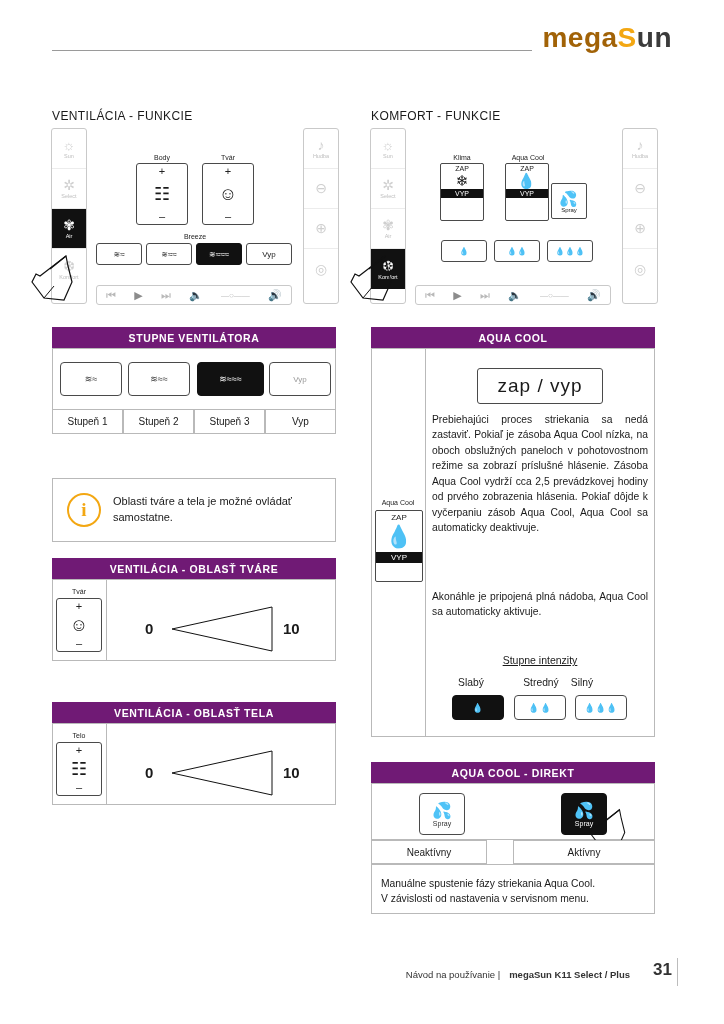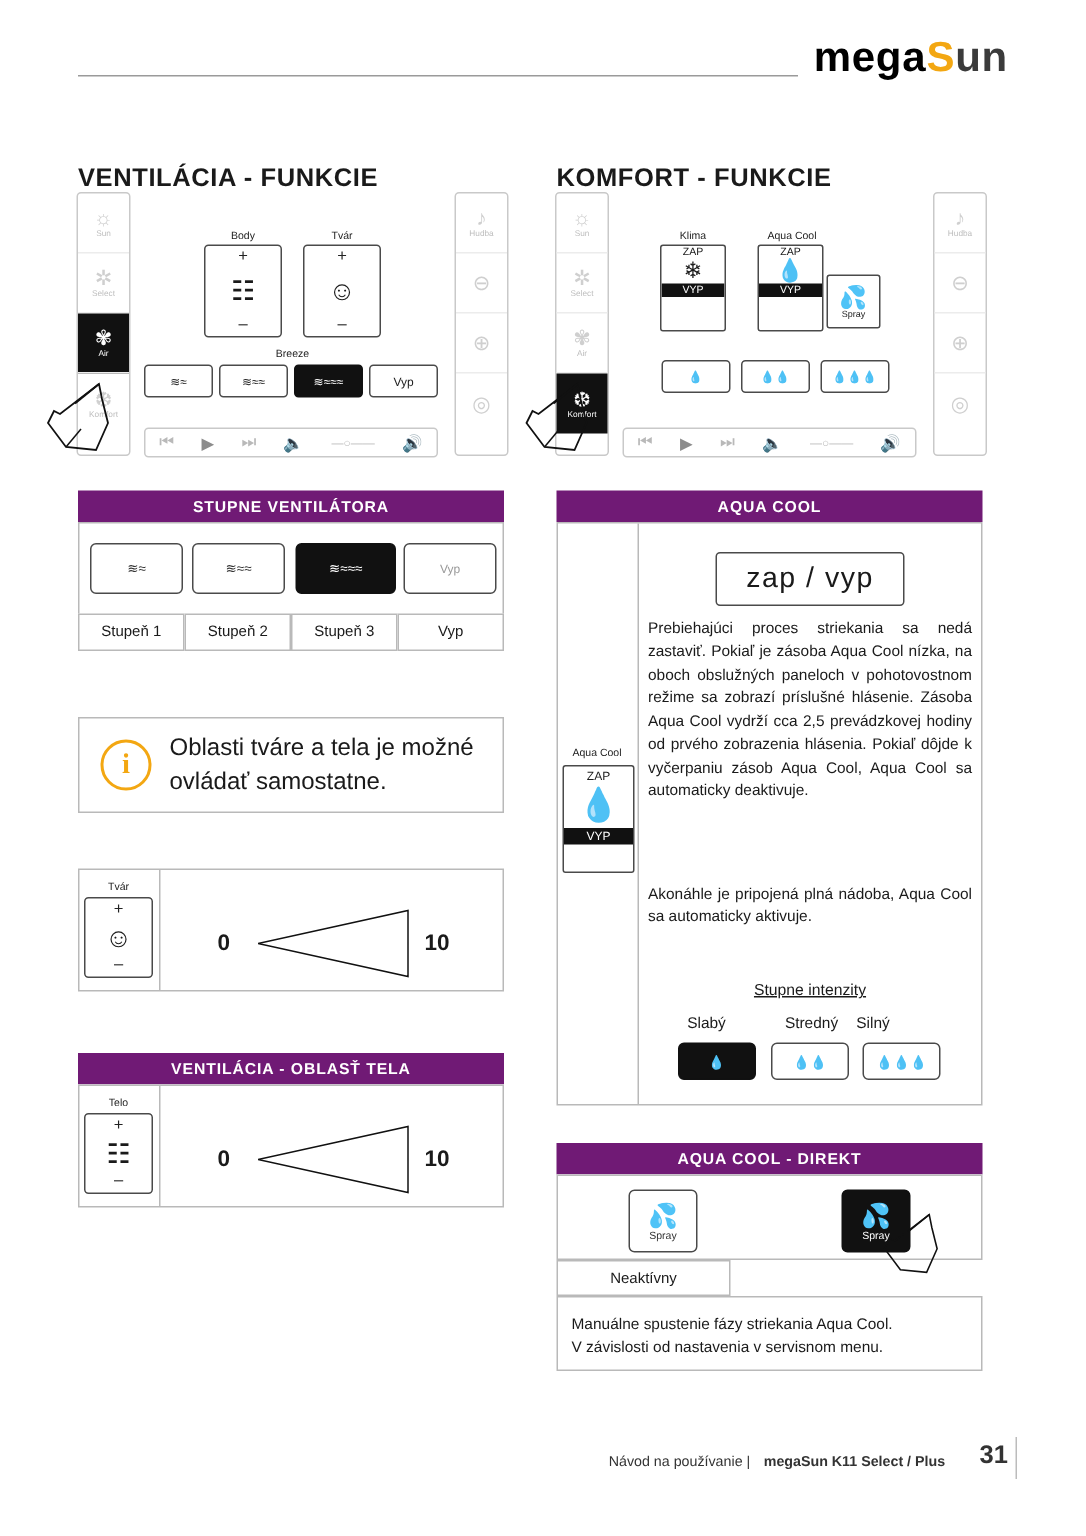--- a/index.html
+++ b/index.html
@@ -11,30 +11,30 @@
     position:relative;
     overflow:hidden;
   }
   .page{position:relative;width:724px;height:1024px;}
 
   
   .brand{
     position:absolute;right:52px;top:22px;
     font-size:28px;font-weight:bold;letter-spacing:.5px;
   }
-  .brand .mega{color:#000000;}
+  .brand .mega{color:#a16207;}
   .brand .s{color:#f3a712;}
   .brand .un{color:#3b3b3b;}
   .headrule{
     position:absolute;left:52px;top:50px;width:480px;height:1px;background:#9a9a9a;
   }
 
   
   .coltitle{
-    position:absolute;font-size:17px;font-weight:bold;letter-spacing:.4px;color:#1a1a1a;
+    position:absolute;font-size:12px;font-weight:normal;letter-spacing:.4px;color:#1a1a1a;
   }
 
   
   .frame{position:absolute;border:1px solid #b9b9b9;background:#fff;box-sizing:border-box;}
   .bar{
     position:absolute;background:#701a75;color:#fff;
     font-size:10.5px;font-weight:bold;letter-spacing:.6px;
     display:flex;align-items:center;justify-content:center;
     box-sizing:border-box;
   }
@@ -102,21 +102,21 @@
 
   .note{
     position:absolute;border:1px solid #b9b9b9;background:#fff;box-sizing:border-box;
     display:flex;align-items:center;gap:12px;padding:10px 14px;
   }
   .infoicon{
     width:30px;height:30px;border-radius:50%;border:2px solid #f3a712;color:#f3a712;
     display:flex;align-items:center;justify-content:center;font-size:19px;font-weight:bold;
     font-family:"Liberation Serif", serif;flex:none;
   }
-  .note .txt{font-size:16px;line-height:1.45;color:#1a1a1a;}
+  .note .txt{font-size:11px;line-height:1.45;color:#1a1a1a;}
 
   .wedge{position:absolute;}
   .num{position:absolute;font-size:15px;font-weight:bold;}
 
   .zapvyp{
     position:absolute;border:1px solid #4a4a4a;border-radius:3px;background:#fff;
     display:flex;align-items:center;justify-content:center;
     font-size:19px;letter-spacing:1px;box-sizing:border-box;
   }
   .para{position:absolute;font-size:10.3px;line-height:1.5;text-align:justify;color:#1a1a1a;}
@@ -322,20 +322,21 @@
   <div class="lblcell" style="left:52px;top:409px;width:71px;height:25px;">Stupeň 1</div>
   <div class="lblcell" style="left:123px;top:409px;width:71px;height:25px;">Stupeň 2</div>
   <div class="lblcell" style="left:194px;top:409px;width:71px;height:25px;">Stupeň 3</div>
   <div class="lblcell" style="left:265px;top:409px;width:71px;height:25px;">Vyp</div>
 
   <div class="note" style="left:52px;top:478px;width:284px;height:64px;">
     <div class="infoicon">i</div>
     <div class="txt">Oblasti tváre a tela je možné ovládať samostatne.</div>
   </div>
 
+  <div class="bar" style="left:52px;top:558px;width:284px;height:21px;">VENTILÁCIA - OBLASŤ TVÁRE</div>
   <div class="frame" style="left:52px;top:579px;width:284px;height:82px;"></div>
   <div class="divider" style="left:106px;top:580px;width:1px;height:80px;"></div>
 
   <div class="caplbl" style="left:56px;top:588px;width:46px;">Tvár</div>
   <div class="updown" style="left:56px;top:598px;width:46px;height:54px;">
     <div class="plus">+</div>
     <div class="mid">☺</div>
     <div class="minus">–</div>
   </div>
 
@@ -406,20 +407,21 @@
   <div class="bigbtn dark" style="left:561px;top:793px;width:46px;height:42px;flex-direction:column;">
     <span style="font-size:16px;">💦</span>
     <span style="font-size:7px;">Spray</span>
   </div>
   <svg class="hand" style="left:588px;top:806px;" width="42" height="46" viewBox="0 0 48 52">
     <path d="M36 4 L10 24 L6 22 L2 30 L14 46 L34 48 L42 30 L38 14 Z" fill="none" stroke="#111" stroke-width="1.2"></path>
     <path d="M36 4 L20 17" stroke="#111" stroke-width="1.2" fill="none"></path>
   </svg>
 
   <div class="lblcell" style="left:371px;top:840px;width:116px;height:24px;">Neaktívny</div>
+  <div class="lblcell" style="left:513px;top:840px;width:142px;height:24px;">Aktívny</div>
 
   <div class="frame" style="left:371px;top:864px;width:284px;height:50px;"></div>
   <div class="para" style="left:381px;top:876px;width:264px;text-align:left;">Manuálne spustenie fázy striekania Aqua Cool.</div>
   <div class="para" style="left:381px;top:891px;width:264px;text-align:left;">V závislosti od nastavenia v servisnom menu.</div>
 
   <div class="footrule"></div>
   <div class="footer">
     <span>Návod na používanie |</span>
     <b>megaSun K11 Select / Plus</b>
     <span class="pagenum" style="margin-left:14px;">31</span>

